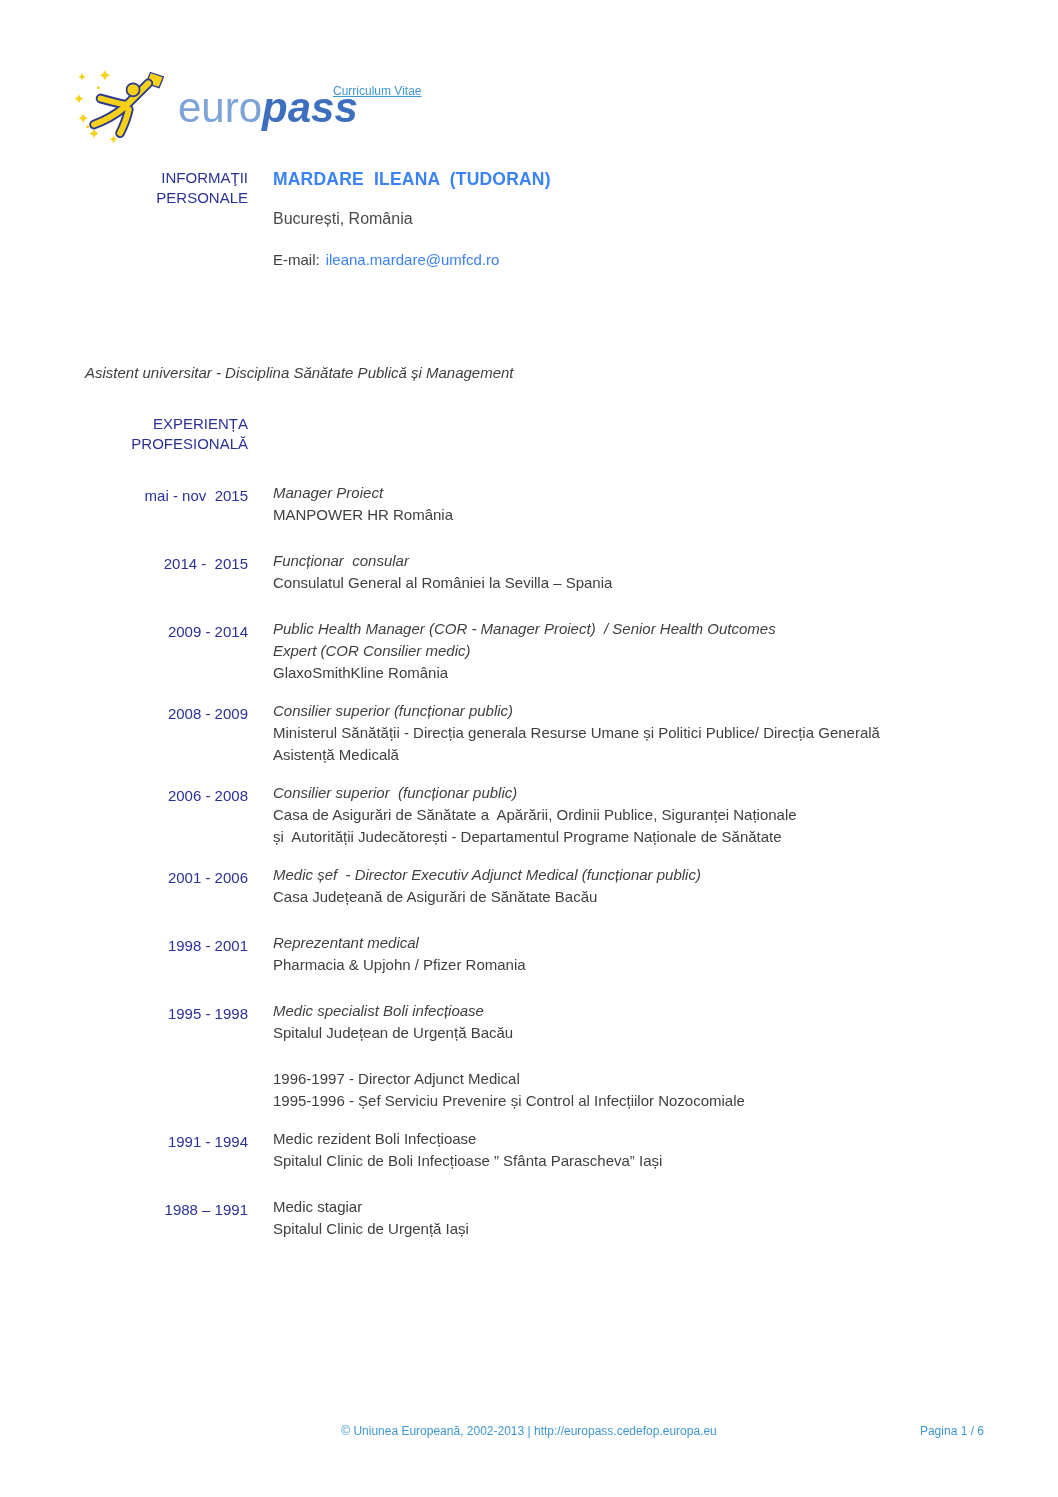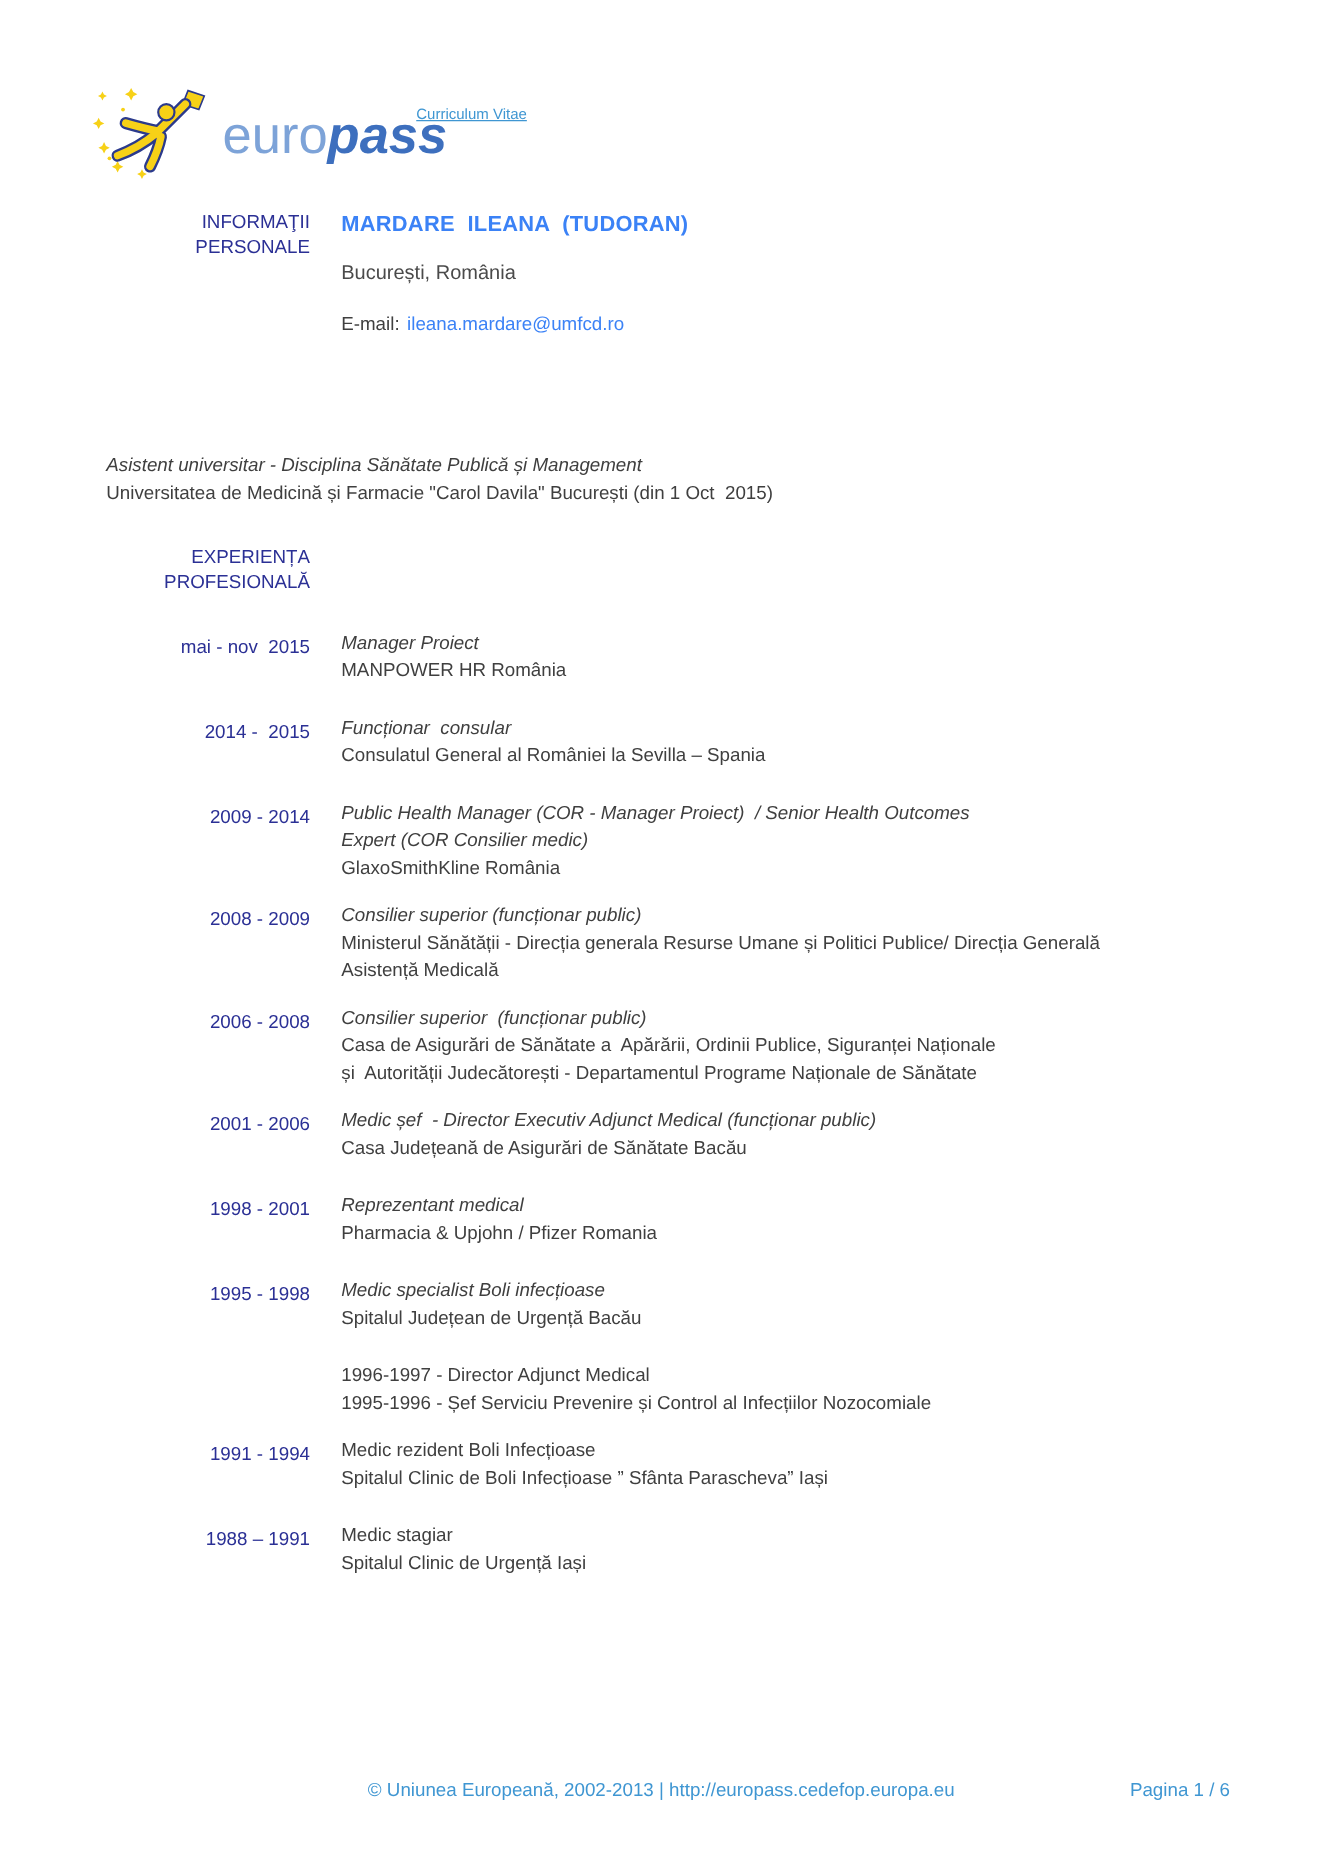--- a/index.html
+++ b/index.html
@@ -61,21 +61,21 @@
   .entries { margin-top:28px; }
   .entry { margin-bottom:24px; }
   .entry.tight { margin-bottom:16px; }
   .period { padding-top:4px; }
   .job-org { white-space:pre-wrap; }
   .plain { white-space:pre-wrap; }
 
   
   .footer {
     position:absolute; left:60px; right:60px; top:1424px;
-    font-size:15px; color:#3f96d2;
+    font-size:12px; color:#3f96d2;
   }
   .footer-copyright { display:block; text-align:center; }
   .footer-page { position:absolute; right:14px; top:0; }
 </style>
 </head>
 <body>
 
 <div class="page">
 
   <div class="logo">
@@ -126,21 +126,20 @@
         <div class="person-location">București, România</div>
         <div class="email-line">
           <span class="email-label">E-mail:</span><a class="email-value" href="#">ileana.mardare@umfcd.ro</a>
         </div>
       </div>
     </div>
 
     <div class="row row-current">
       <div class="content-col">
         <div class="job-title line">Asistent universitar - Disciplina Sănătate Publică și Management</div>
-        <div class="job-org line">Universitatea de Medicină și Farmacie "Carol Davila" București (din 1 Oct  2015)</div>
       </div>
     </div>
 
     <div class="row row-exp-header">
       <div class="label-col">EXPERIENȚA
 PROFESIONALĂ</div>
       <div class="content-col"></div>
     </div>
 
     <div class="entries">

